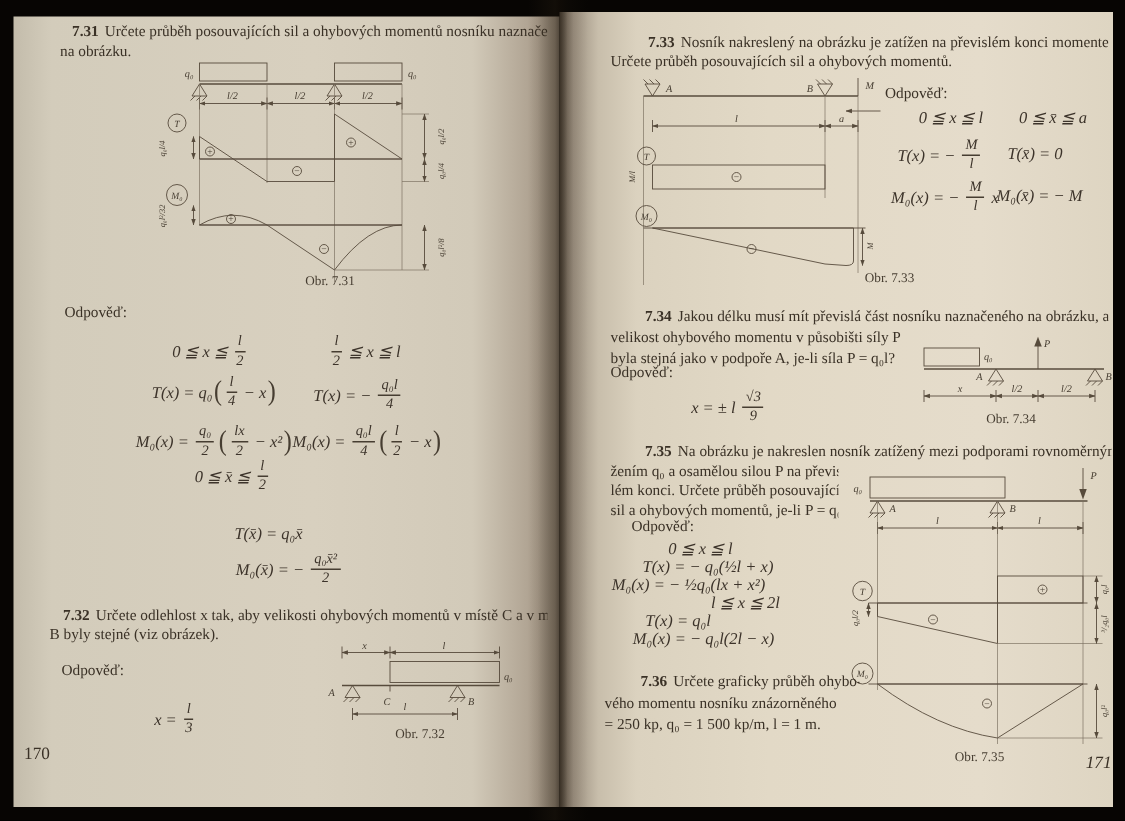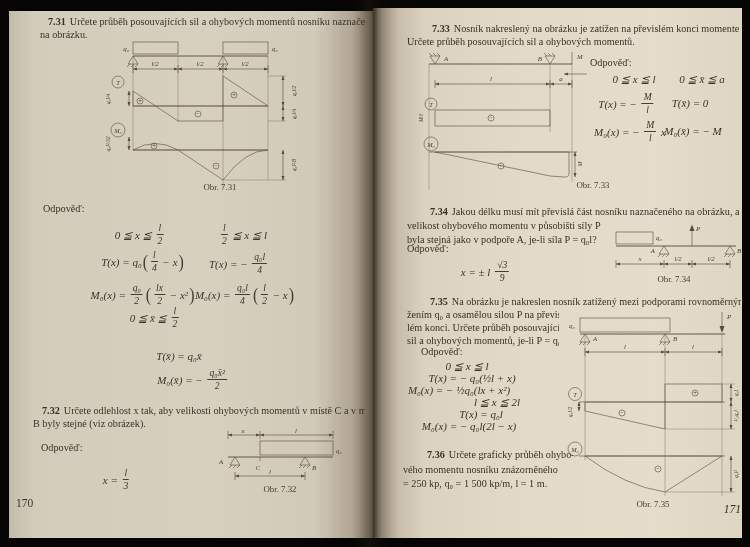--- a/index.html
+++ b/index.html
@@ -452,21 +452,21 @@
       </div>
     <div class="fx" style="left:99px;top:364px;">
         <span class="mt">T(x) = − q₀(½l + x)</span>
       </div>
     <div class="fx" style="left:86px;top:376px;text-align:center;">
         <span class="mt">M₀(x) = − ½q₀(lx + x²)</span>
       </div>
     <div class="fx" style="left:100px;top:388px;margin-left:24px;">
         <span class="mt">l ≦ x ≦ 2l</span>
       </div>
-    <div class="fx" style="left:108px;top:400px;">
+    <div class="fx" style="left:79px;top:400px;">
         <span class="mt">T(x) = q₀l</span>
       </div>
     <div class="fx" style="left:96px;top:412px;">
         <span class="mt">M₀(x) = − q₀l(2l − x)</span>
       </div>
 
     <svg class="fig" style="left:192px;top:302px;" width="180" height="200" viewBox="0 0 180 200">
       <defs>
         <pattern id="h5" width="2.8" height="8" patternUnits="userSpaceOnUse">
           <path d="M1.4,0 V8" stroke="#5d5142" stroke-width="0.55"></path>

